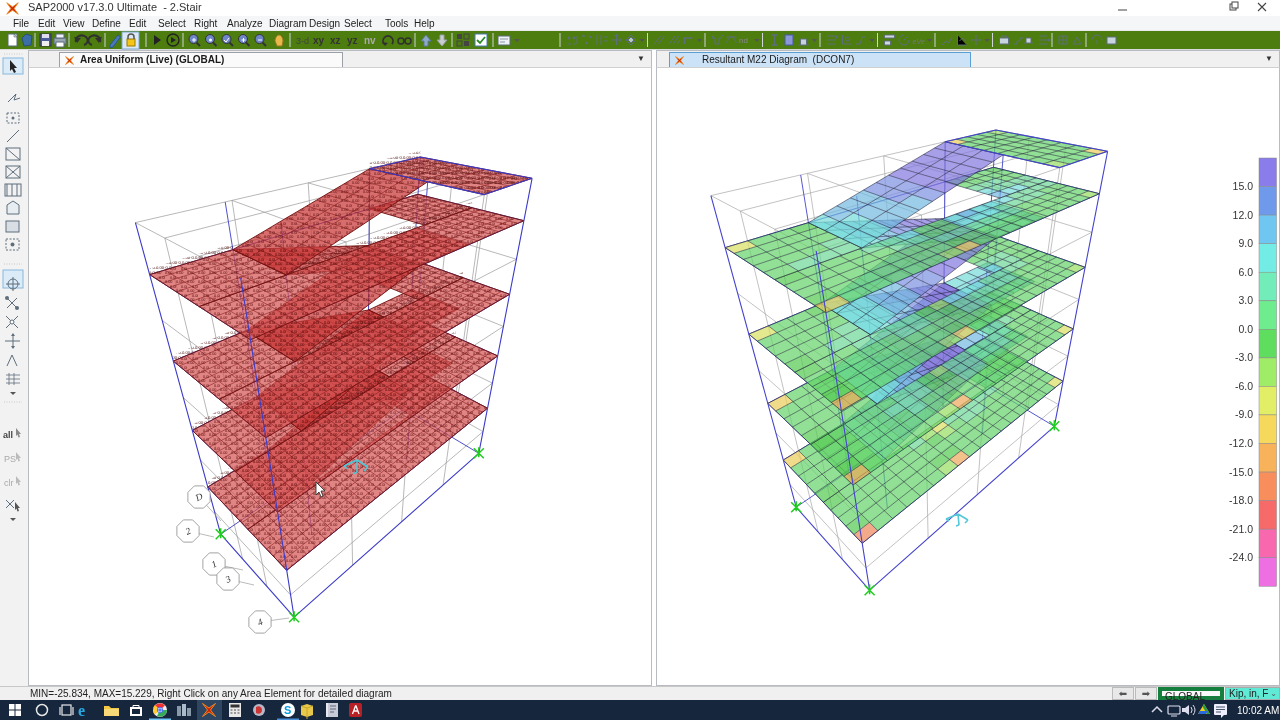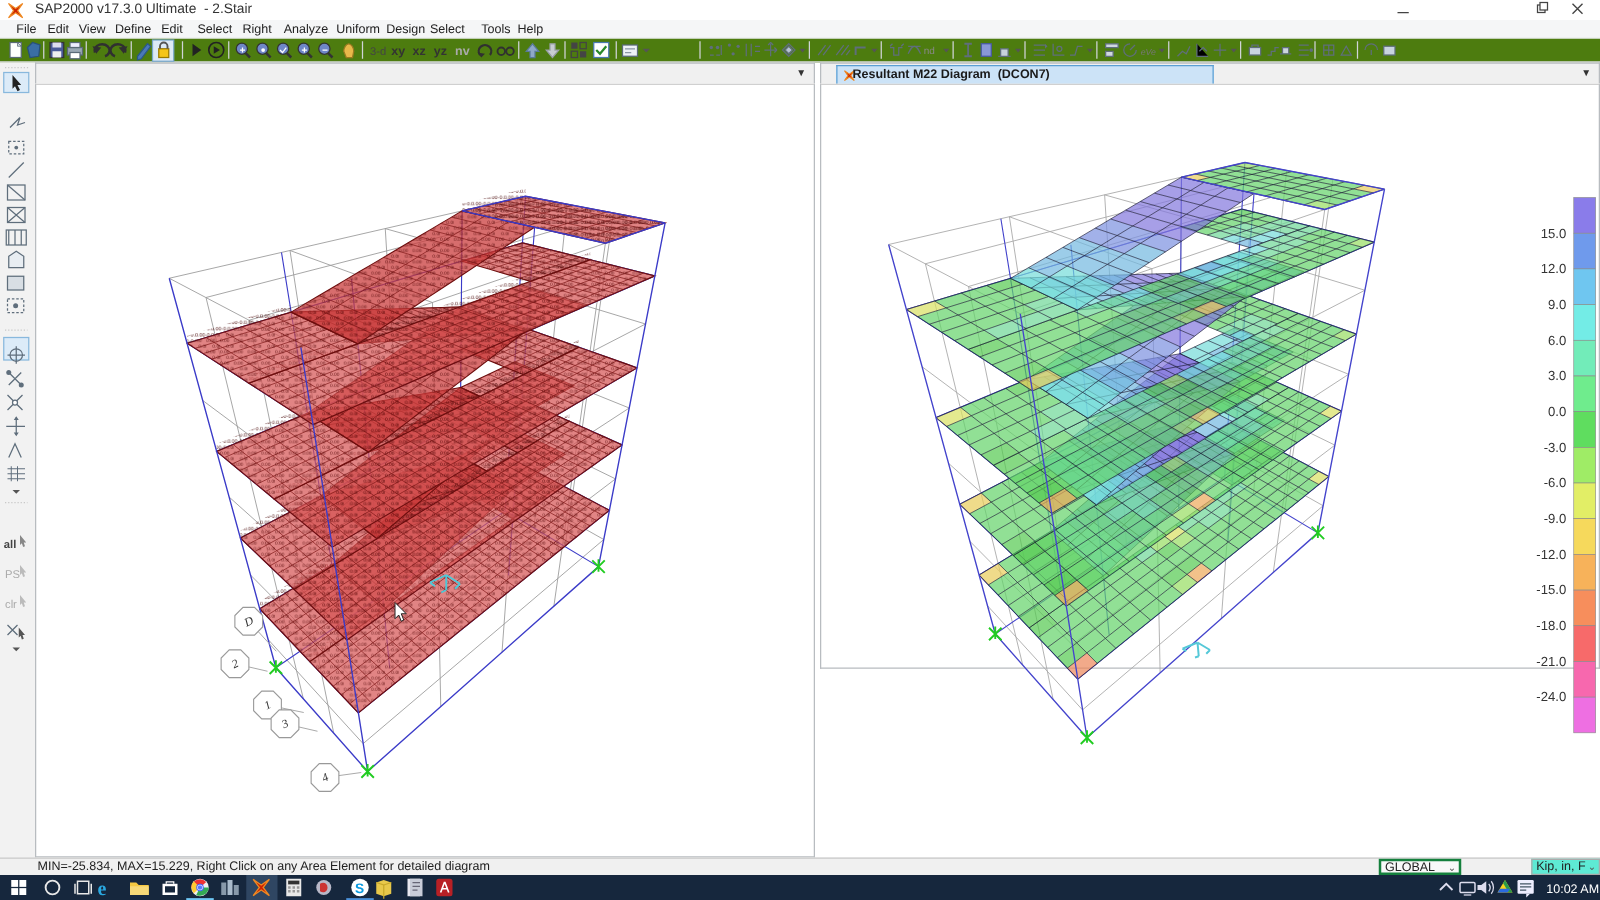--- a/index.html
+++ b/index.html
@@ -2,21 +2,21 @@
 <html><head><meta charset="utf-8"><title>SAP2000</title><style>
 *{margin:0;padding:0;box-sizing:border-box}
 html,body{width:1280px;height:720px;overflow:hidden;font-family:"Liberation Sans",sans-serif;background:#fff;position:relative}
 .titlebar{position:absolute;left:0;top:0;width:1107px;height:16px;background:#fff;font-size:11px;color:#333}
 .menubar{position:absolute;left:0;top:16px;width:1280px;height:15px;background:#f5f6f7;font-size:10px;color:#222;border-bottom:1px solid #e8eaec}
 .toolbar{position:absolute;left:0;top:31px;width:1280px;height:19px;background:#4d7c0f;border-bottom:1px solid #d8dade}
 .tabbarL{position:absolute;left:28px;top:50px;width:624px;height:17px;background:#f0f0f0;border:1px solid #b8bcc0;border-bottom:none}
 .tabbarR{position:absolute;left:656px;top:50px;width:624px;height:17px;background:#f0f0f0;border:1px solid #b8bcc0;border-bottom:none}
 .sidebar{position:absolute;left:0;top:50px;width:28px;height:636px;background:#f2f2f2}
 .vpL{position:absolute;left:28px;top:67px;width:624px;height:619px;background:#fff;border:1px solid #b8bcc0;border-top:1px solid #d0d0d0}
-.vpR{position:absolute;left:656px;top:67px;width:624px;height:468px;background:#fff;border:1px solid #b8bcc0;border-top:1px solid #d0d0d0}
+.vpR{position:absolute;left:656px;top:67px;width:624px;height:619px;background:#fff;border:1px solid #b8bcc0;border-top:1px solid #d0d0d0}
 .statusbar{position:absolute;left:0;top:686px;width:1280px;height:14px;background:#f0f0f0;border-top:1px solid #c8c8c8;font-size:10px;color:#222}
 .taskbar{position:absolute;left:0;top:700px;width:1280px;height:20px;background:#16273d}
 .tab{position:absolute;top:1px;height:16px;font-size:10px;font-weight:bold;color:#1a1a1a}
 svg{display:block}
 </style></head><body>
 <div class="titlebar">
  <svg width="13" height="13" style="position:absolute;left:6px;top:2px" viewBox="0 0 16 16">
       <path d="M1 1 L6 8 L1 15 L8 10 L15 15 L10 8 L15 1 L8 6 Z" fill="#cc2200" stroke="#ee8822" stroke-width="1.2"></path>
     </svg>
  <span style="position:absolute;left:28px;top:1px">SAP2000 v17.3.0 Ultimate&nbsp;&nbsp;- 2.Stair</span>
@@ -29,21 +29,21 @@
 </div>
 <div class="menubar">
     <span style="position:absolute;left:13px;top:2px">File</span>
     <span style="position:absolute;left:38px;top:2px">Edit</span>
     <span style="position:absolute;left:63px;top:2px">View</span>
     <span style="position:absolute;left:92px;top:2px">Define</span>
     <span style="position:absolute;left:129px;top:2px">Edit</span>
     <span style="position:absolute;left:158px;top:2px">Select</span>
     <span style="position:absolute;left:194px;top:2px">Right</span>
     <span style="position:absolute;left:227px;top:2px">Analyze</span>
-    <span style="position:absolute;left:269px;top:2px">Uniform</span>
+    <span style="position:absolute;left:269px;top:2px">Diagram</span>
     <span style="position:absolute;left:309px;top:2px">Design</span>
     <span style="position:absolute;left:344px;top:2px">Select</span>
     <span style="position:absolute;left:385px;top:2px">Tools</span>
     <span style="position:absolute;left:414px;top:2px">Help</span>
   </div>
 <div class="toolbar">
     <svg width="1280" height="19">
       <g transform="translate(6,2)">
         <rect x="2" y="1" width="9" height="12" fill="#fff" stroke="#5a6a78"></rect>
         <path d="M8 1l3 3h-3z" fill="#cfd8e0" stroke="#5a6a78" stroke-width="0.6"></path>
@@ -357,28 +357,34 @@
       <text x="4" y="436" font-size="9" fill="#aaa">clr</text>
       <path d="M16 426l5 6-2 0 1 3-1.5.5-1-3-1.5 1.5z" fill="#bbb"></path>
       <g transform="translate(0,444)">
         <path d="M6 6l8 8M14 6l-8 8" stroke="#5f6e7c"></path>
         <path d="M15 8l5 6-2 0 1 3-1.5.5-1-3-1.5 1.5z" fill="#555"></path>
       </g>
       <path d="M10 468h6l-3 3z" fill="#555"></path>
     </svg>
   </div>
 <div class="tabbarL">
+ <div class="tab" style="left:30px;width:284px;background:#fafafa;border:1px solid #9aa0a6;border-bottom:1px solid #fafafa">
+  <svg width="9" height="9" style="position:absolute;left:5px;top:3px" viewBox="0 0 16 16">
+        <path d="M1 1 L6 8 L1 15 L8 10 L15 15 L10 8 L15 1 L8 6 Z" fill="#cc2200" stroke="#ee8822" stroke-width="1.5"></path>
+      </svg>
+  <span style="position:absolute;left:20px;top:1px;font-weight:600">Area Uniform (Live) (GLOBAL)</span>
+    </div>
  <span style="position:absolute;right:6px;top:3px;font-size:8px;color:#333">▼</span>
 </div>
 <div class="tabbarR">
  <div class="tab" style="left:12px;width:302px;background:#cce3f7;border:1px solid #5a9fd4;border-bottom:1px solid #cce3f7">
   <svg width="9" height="9" style="position:absolute;left:5px;top:3px" viewBox="0 0 16 16">
         <path d="M1 1 L6 8 L1 15 L8 10 L15 15 L10 8 L15 1 L8 6 Z" fill="#cc2200" stroke="#ee8822" stroke-width="1.5"></path>
       </svg>
-  <span style="position:absolute;left:12px;top:1px;font-weight:700">Resultant M22 Diagram&nbsp;&nbsp;(DCON7)</span>
+  <span style="position:absolute;left:32px;top:1px;font-weight:400">Resultant M22 Diagram&nbsp;&nbsp;(DCON7)</span>
     </div>
  <span style="position:absolute;right:6px;top:3px;font-size:8px;color:#333">▼</span>
 </div>
 <div class="vpL">
     <svg width="622" height="617" viewBox="29 68 622 617">
 <defs>
 <pattern id="lbl" width="11" height="9" patternUnits="userSpaceOnUse">
 <text x="0" y="4" font-size="3.8" fill="#5c0d0d" font-family="Liberation Sans,sans-serif">0.00</text>
 <text x="5" y="8.5" font-size="3.8" fill="#5c0d0d" font-family="Liberation Sans,sans-serif">0.00</text>
 </pattern>
@@ -1415,21 +1421,21 @@
       <text x="1253" y="475.6" font-size="10.5" fill="#333" text-anchor="end" font-family="Liberation Sans,sans-serif">-15.0</text>
       <text x="1253" y="504.1" font-size="10.5" fill="#333" text-anchor="end" font-family="Liberation Sans,sans-serif">-18.0</text>
       <text x="1253" y="532.7" font-size="10.5" fill="#333" text-anchor="end" font-family="Liberation Sans,sans-serif">-21.0</text>
       <text x="1253" y="561.2" font-size="10.5" fill="#333" text-anchor="end" font-family="Liberation Sans,sans-serif">-24.0</text>
 </svg>
   </div>
 <div class="statusbar">
  <span style="position:absolute;left:30px;top:1px">MIN=-25.834, MAX=15.229, Right Click on any Area Element for detailed diagram</span>
  <div style="position:absolute;left:1112px;top:0;width:22px;height:13px;background:#e8e8e8;border:1px solid #bbb;text-align:center;line-height:11px;color:#555">⬅</div>
     <div style="position:absolute;left:1135px;top:0;width:22px;height:13px;background:#e8e8e8;border:1px solid #bbb;text-align:center;line-height:11px;color:#555">➡</div>
-    <div style="position:absolute;left:1103px;top:0;width:66px;height:13px;background:#f8f8f8;border:2px solid #15803d;padding-left:3px;line-height:11px">GLOBAL<span style="position:absolute;right:2px;color:#555;font-size:8px">⌄</span></div>
+    <div style="position:absolute;left:1158px;top:0;width:66px;height:13px;background:#f8f8f8;border:4px solid #15803d;padding-left:3px;line-height:11px">GLOBAL<span style="position:absolute;right:2px;color:#555;font-size:8px">⌄</span></div>
     <div style="position:absolute;left:1225px;top:0;width:55px;height:13px;background:#5eead4;border:1px solid #aaa;padding-left:3px;line-height:11px">Kip, in, F<span style="position:absolute;right:2px;color:#555;font-size:8px">⌄</span></div>
 </div>
 <div class="taskbar">
     <svg width="1280" height="20">
       <g transform="translate(9,4)">
         <rect x="0" y="0" width="5.5" height="5.5" fill="#fff"></rect>
         <rect x="6.5" y="0" width="5.5" height="5.5" fill="#fff"></rect>
         <rect x="0" y="6.5" width="5.5" height="5.5" fill="#fff"></rect>
         <rect x="6.5" y="6.5" width="5.5" height="5.5" fill="#fff"></rect>
       </g>

